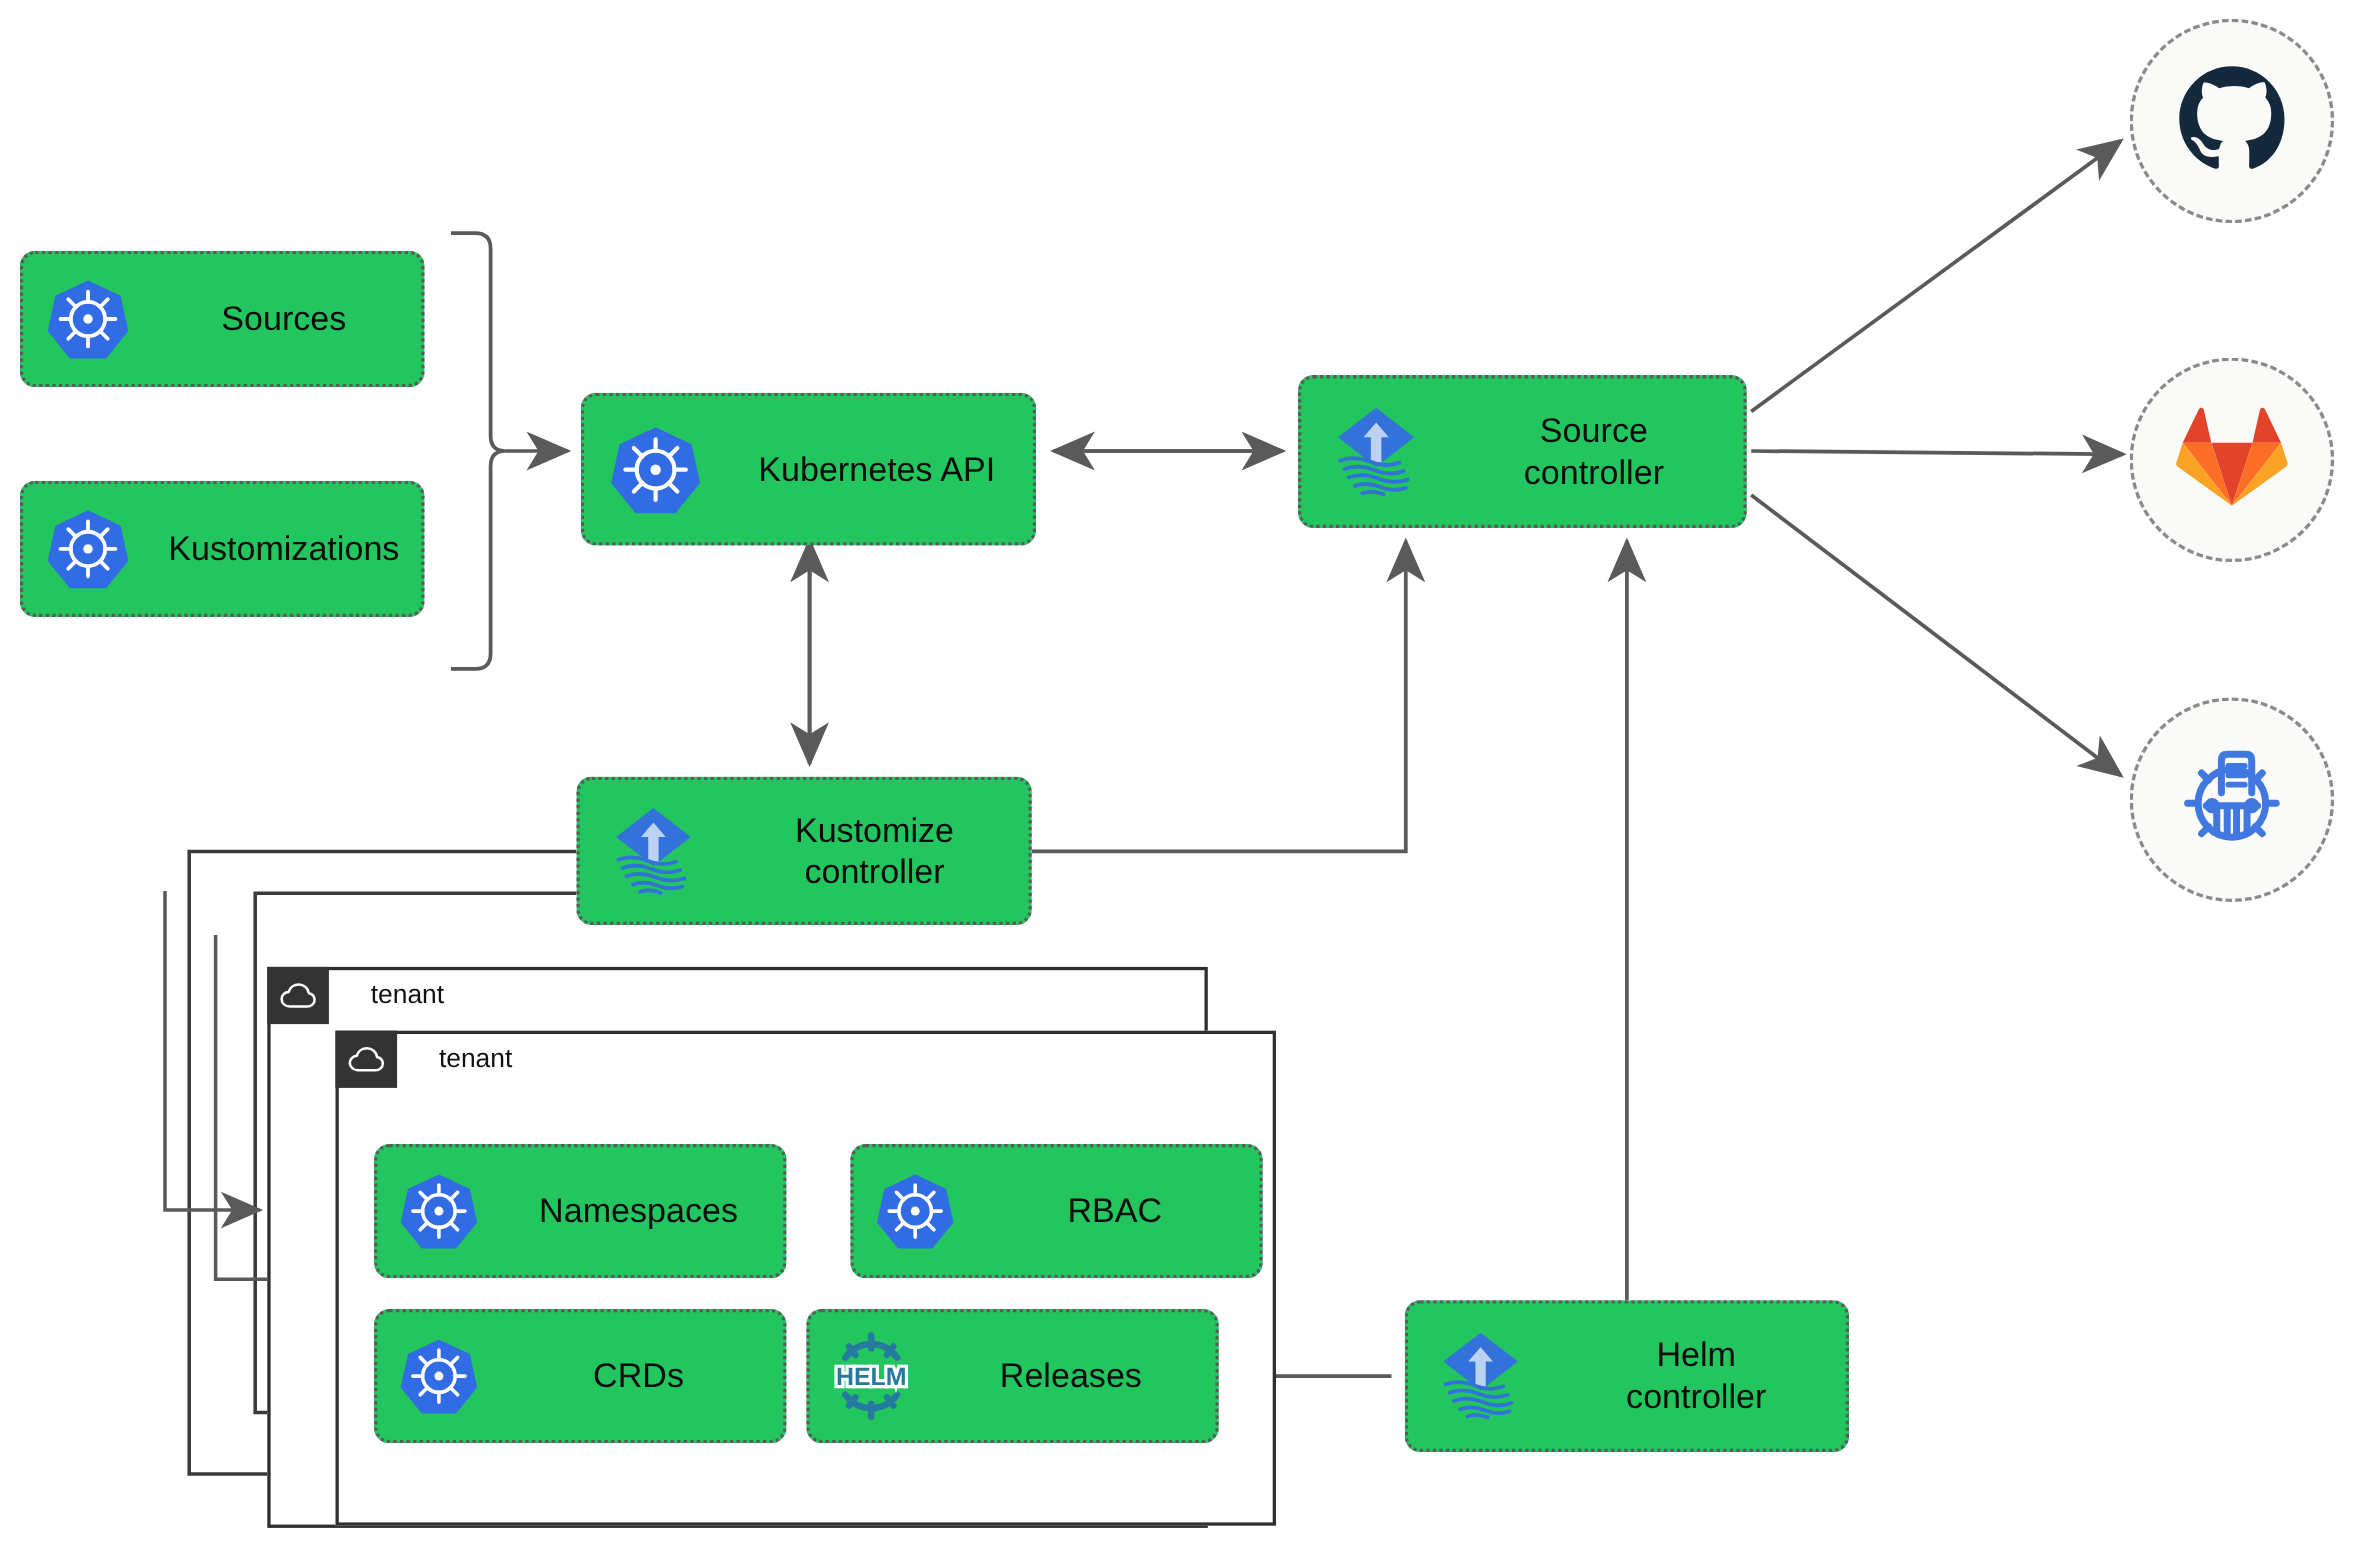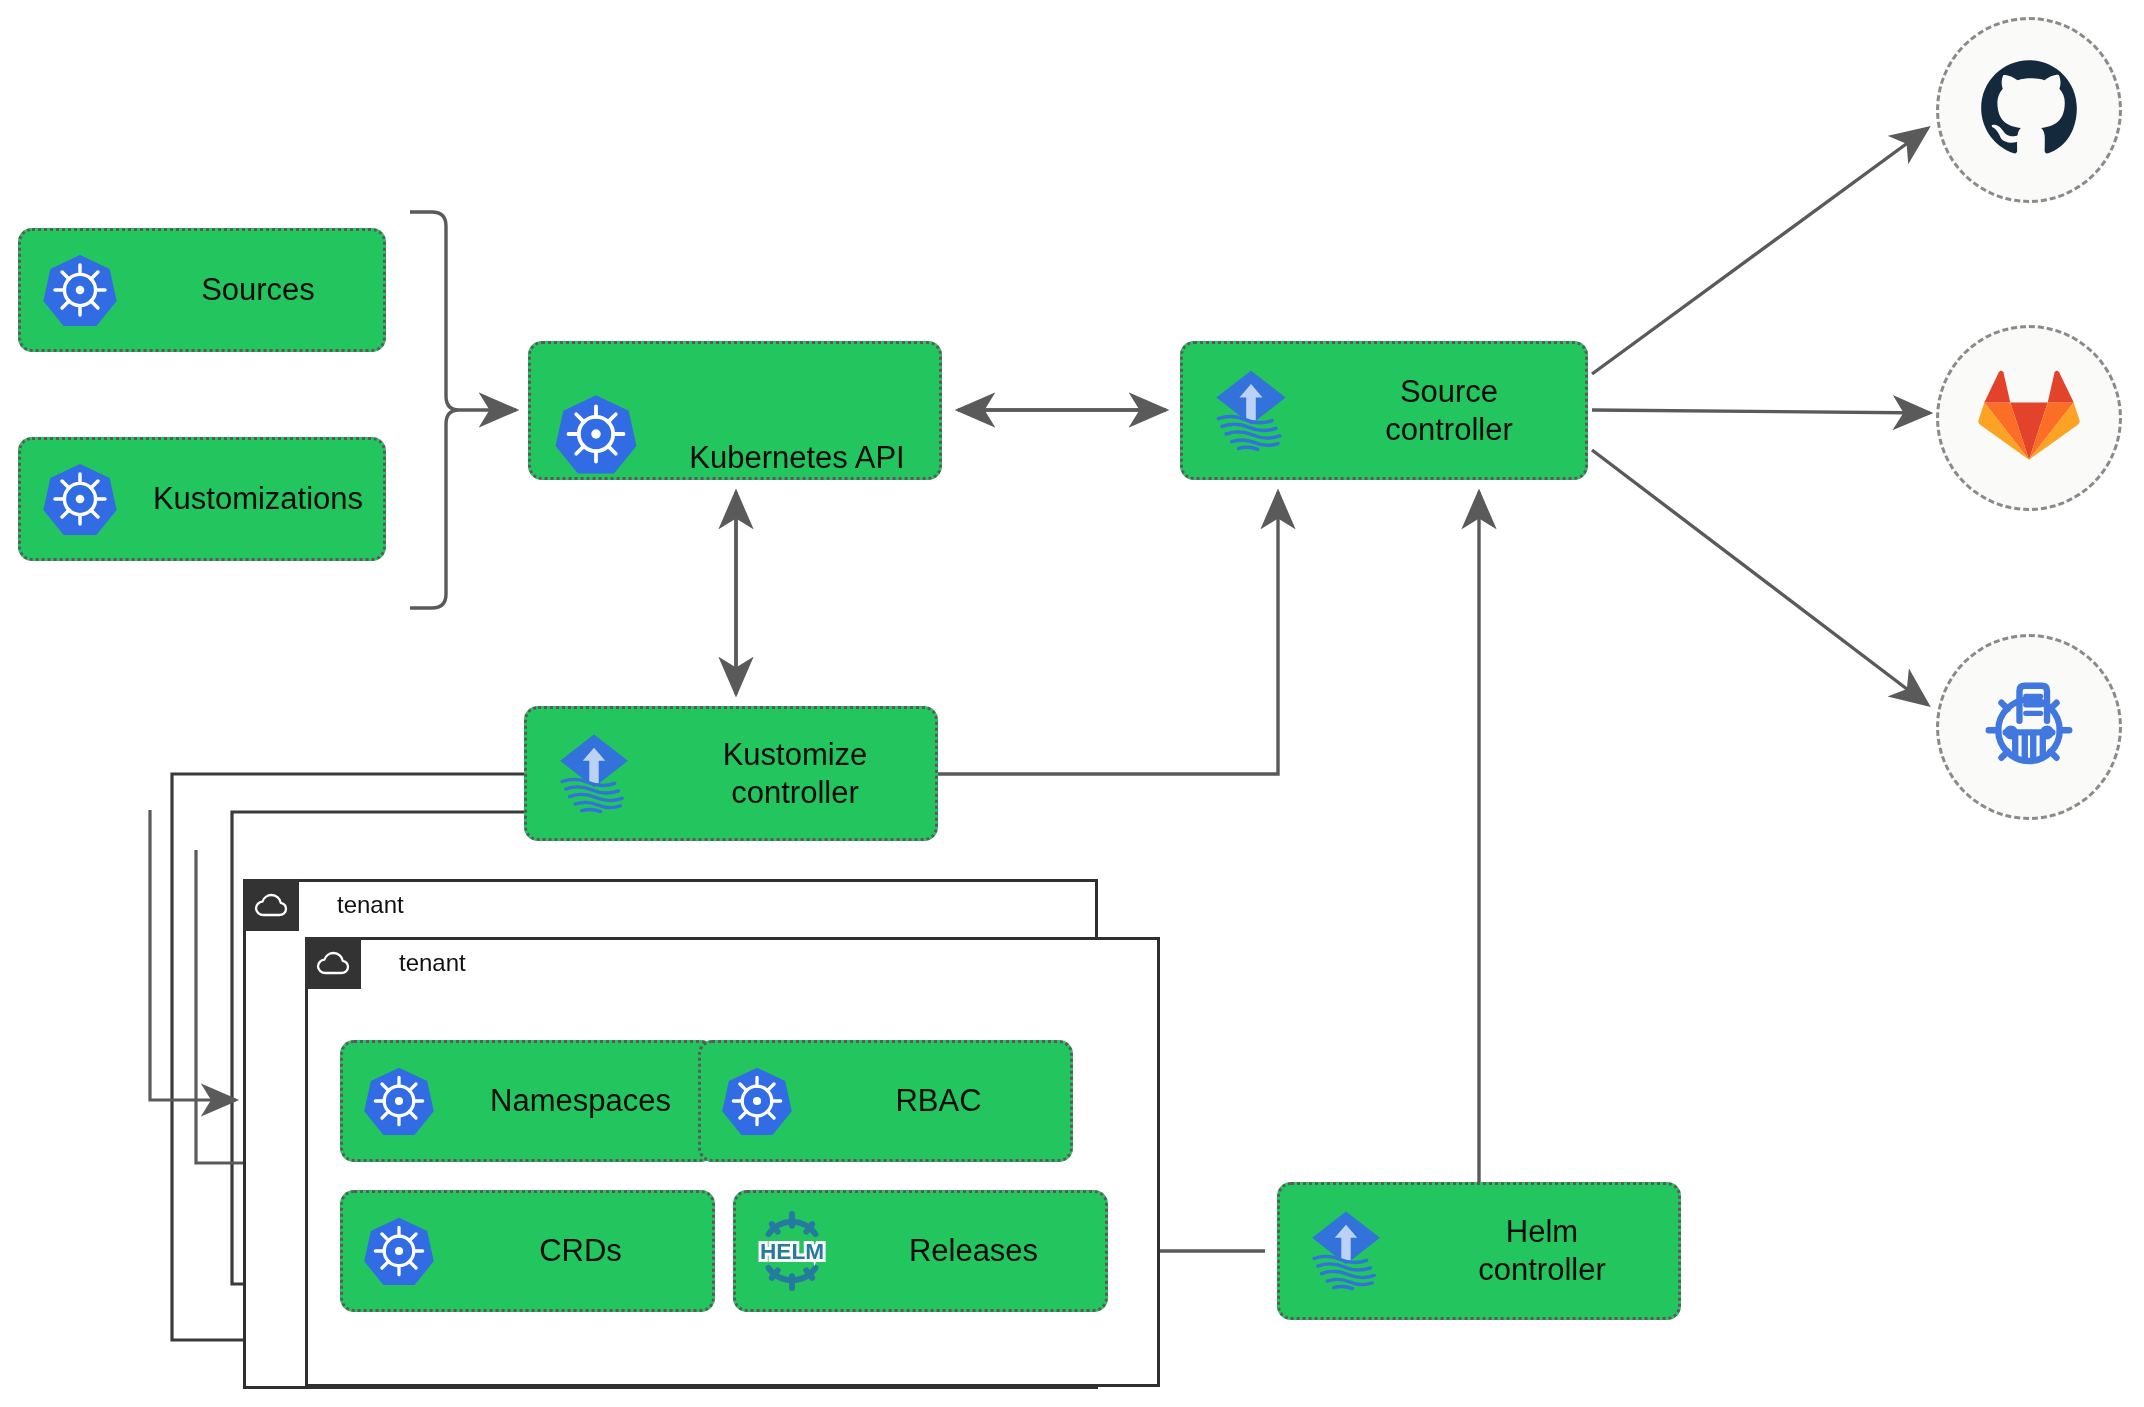--- a/index.html
+++ b/index.html
@@ -125,21 +125,21 @@
           <circle cx="50" cy="50" r="20"></circle>
           <path d="M50,18 L50,30 M50,70 L50,82 M18,50 L30,50 M70,50 L82,50
                    M27,27 L36,36 M64,64 L73,73 M73,27 L64,36 M36,64 L27,73"></path>
         </g>
         <circle cx="50" cy="50" r="5.5" fill="#ffffff"></circle>
       </svg>
     </span>
     <span class="lbl">Kustomizations</span>
   </div>
 
-  <div class="node" style="left:528px;top:341px;width:414px;height:139px;align-items:flex-end;">
+  <div class="node" style="left:528px;top:357px;width:414px;height:139px;">
     <span class="ico" style="width:130px;">
       <svg width="86" height="86" viewBox="0 0 100 100">
         <path d="M50,5 L88,23 L97,64 L71,96 L29,96 L3,64 L12,23 Z" fill="#326CE5"></path>
         <g fill="none" stroke="#ffffff" stroke-width="4.4" stroke-linecap="round">
           <circle cx="50" cy="50" r="20"></circle>
           <path d="M50,18 L50,30 M50,70 L50,82 M18,50 L30,50 M70,50 L82,50
                    M27,27 L36,36 M64,64 L73,73 M73,27 L64,36 M36,64 L27,73"></path>
         </g>
         <circle cx="50" cy="50" r="5.5" fill="#ffffff"></circle>
       </svg>
@@ -209,21 +209,21 @@
           <circle cx="50" cy="50" r="20"></circle>
           <path d="M50,18 L50,30 M50,70 L50,82 M18,50 L30,50 M70,50 L82,50
                    M27,27 L36,36 M64,64 L73,73 M73,27 L64,36 M36,64 L27,73"></path>
         </g>
         <circle cx="50" cy="50" r="5.5" fill="#ffffff"></circle>
       </svg>
     </span>
     <span class="lbl">Namespaces</span>
   </div>
 
-  <div class="node" style="left:698px;top:1040px;width:375px;height:122px;">
+  <div class="node" style="left:773px;top:1040px;width:375px;height:122px;">
     <span class="ico" style="width:112px;">
       <svg width="74" height="74" viewBox="0 0 100 100">
         <path d="M50,5 L88,23 L97,64 L71,96 L29,96 L3,64 L12,23 Z" fill="#326CE5"></path>
         <g fill="none" stroke="#ffffff" stroke-width="4.4" stroke-linecap="round">
           <circle cx="50" cy="50" r="20"></circle>
           <path d="M50,18 L50,30 M50,70 L50,82 M18,50 L30,50 M70,50 L82,50
                    M27,27 L36,36 M64,64 L73,73 M73,27 L64,36 M36,64 L27,73"></path>
         </g>
         <circle cx="50" cy="50" r="5.5" fill="#ffffff"></circle>
       </svg>

